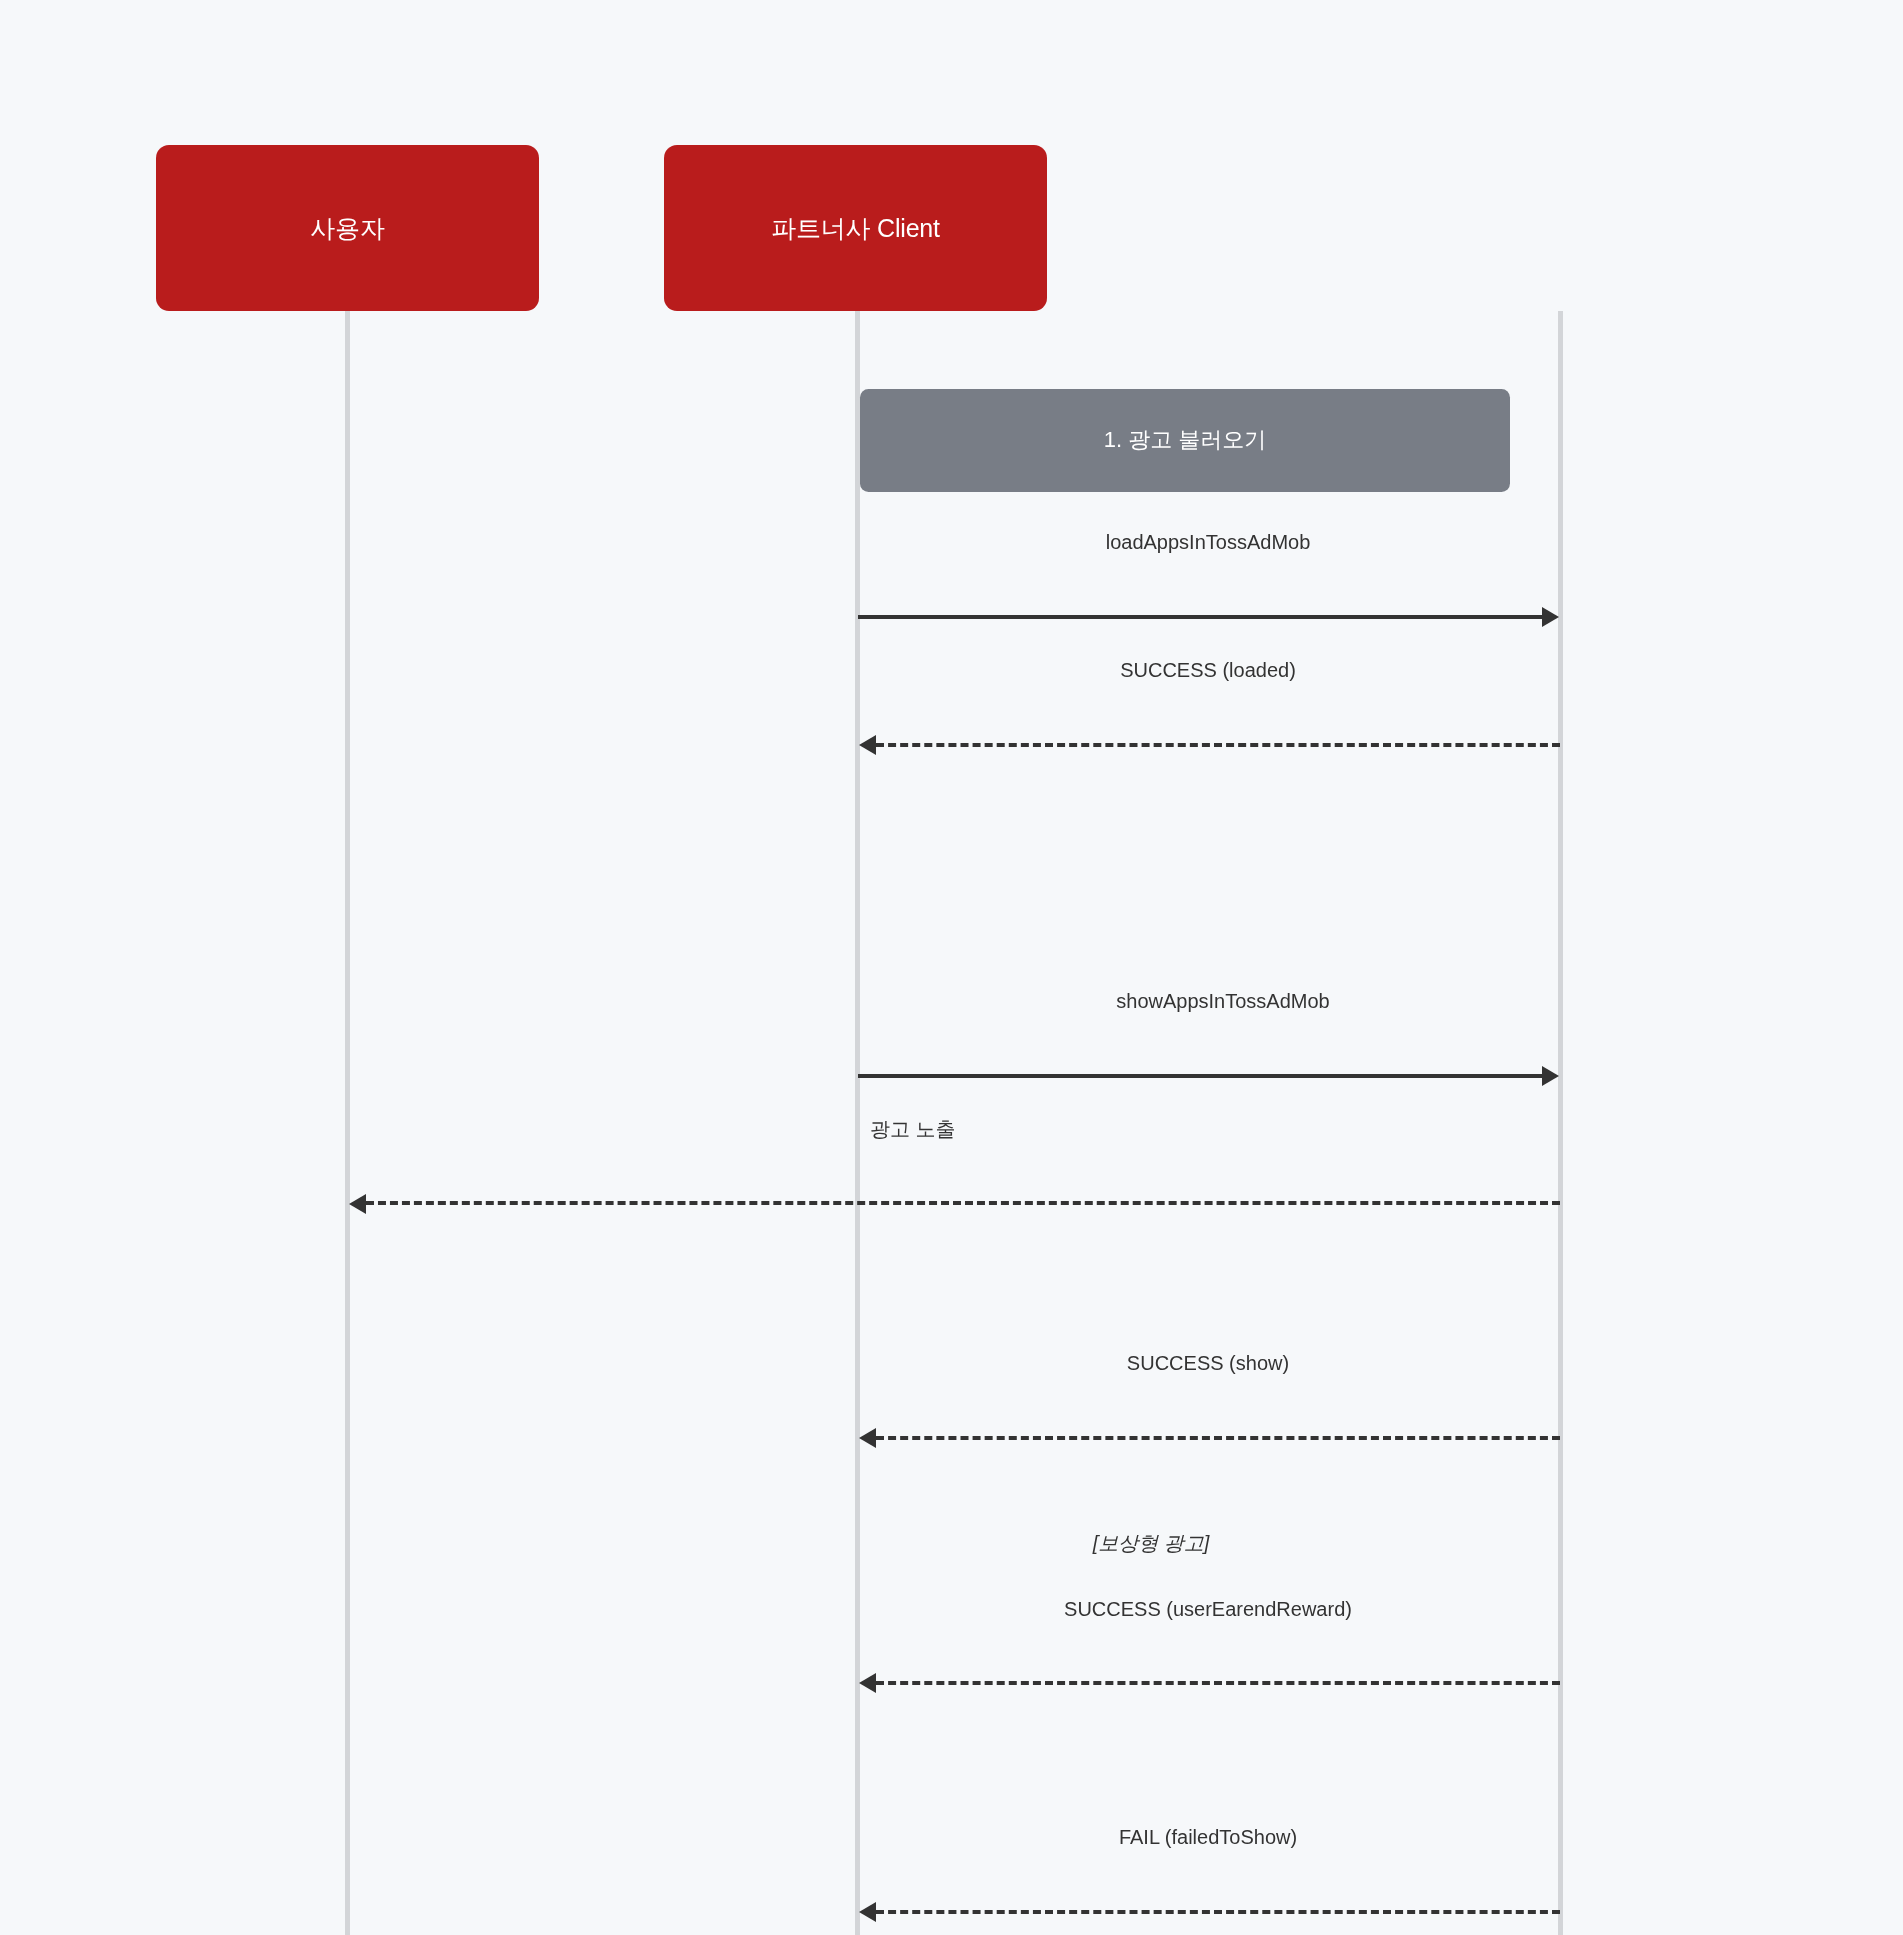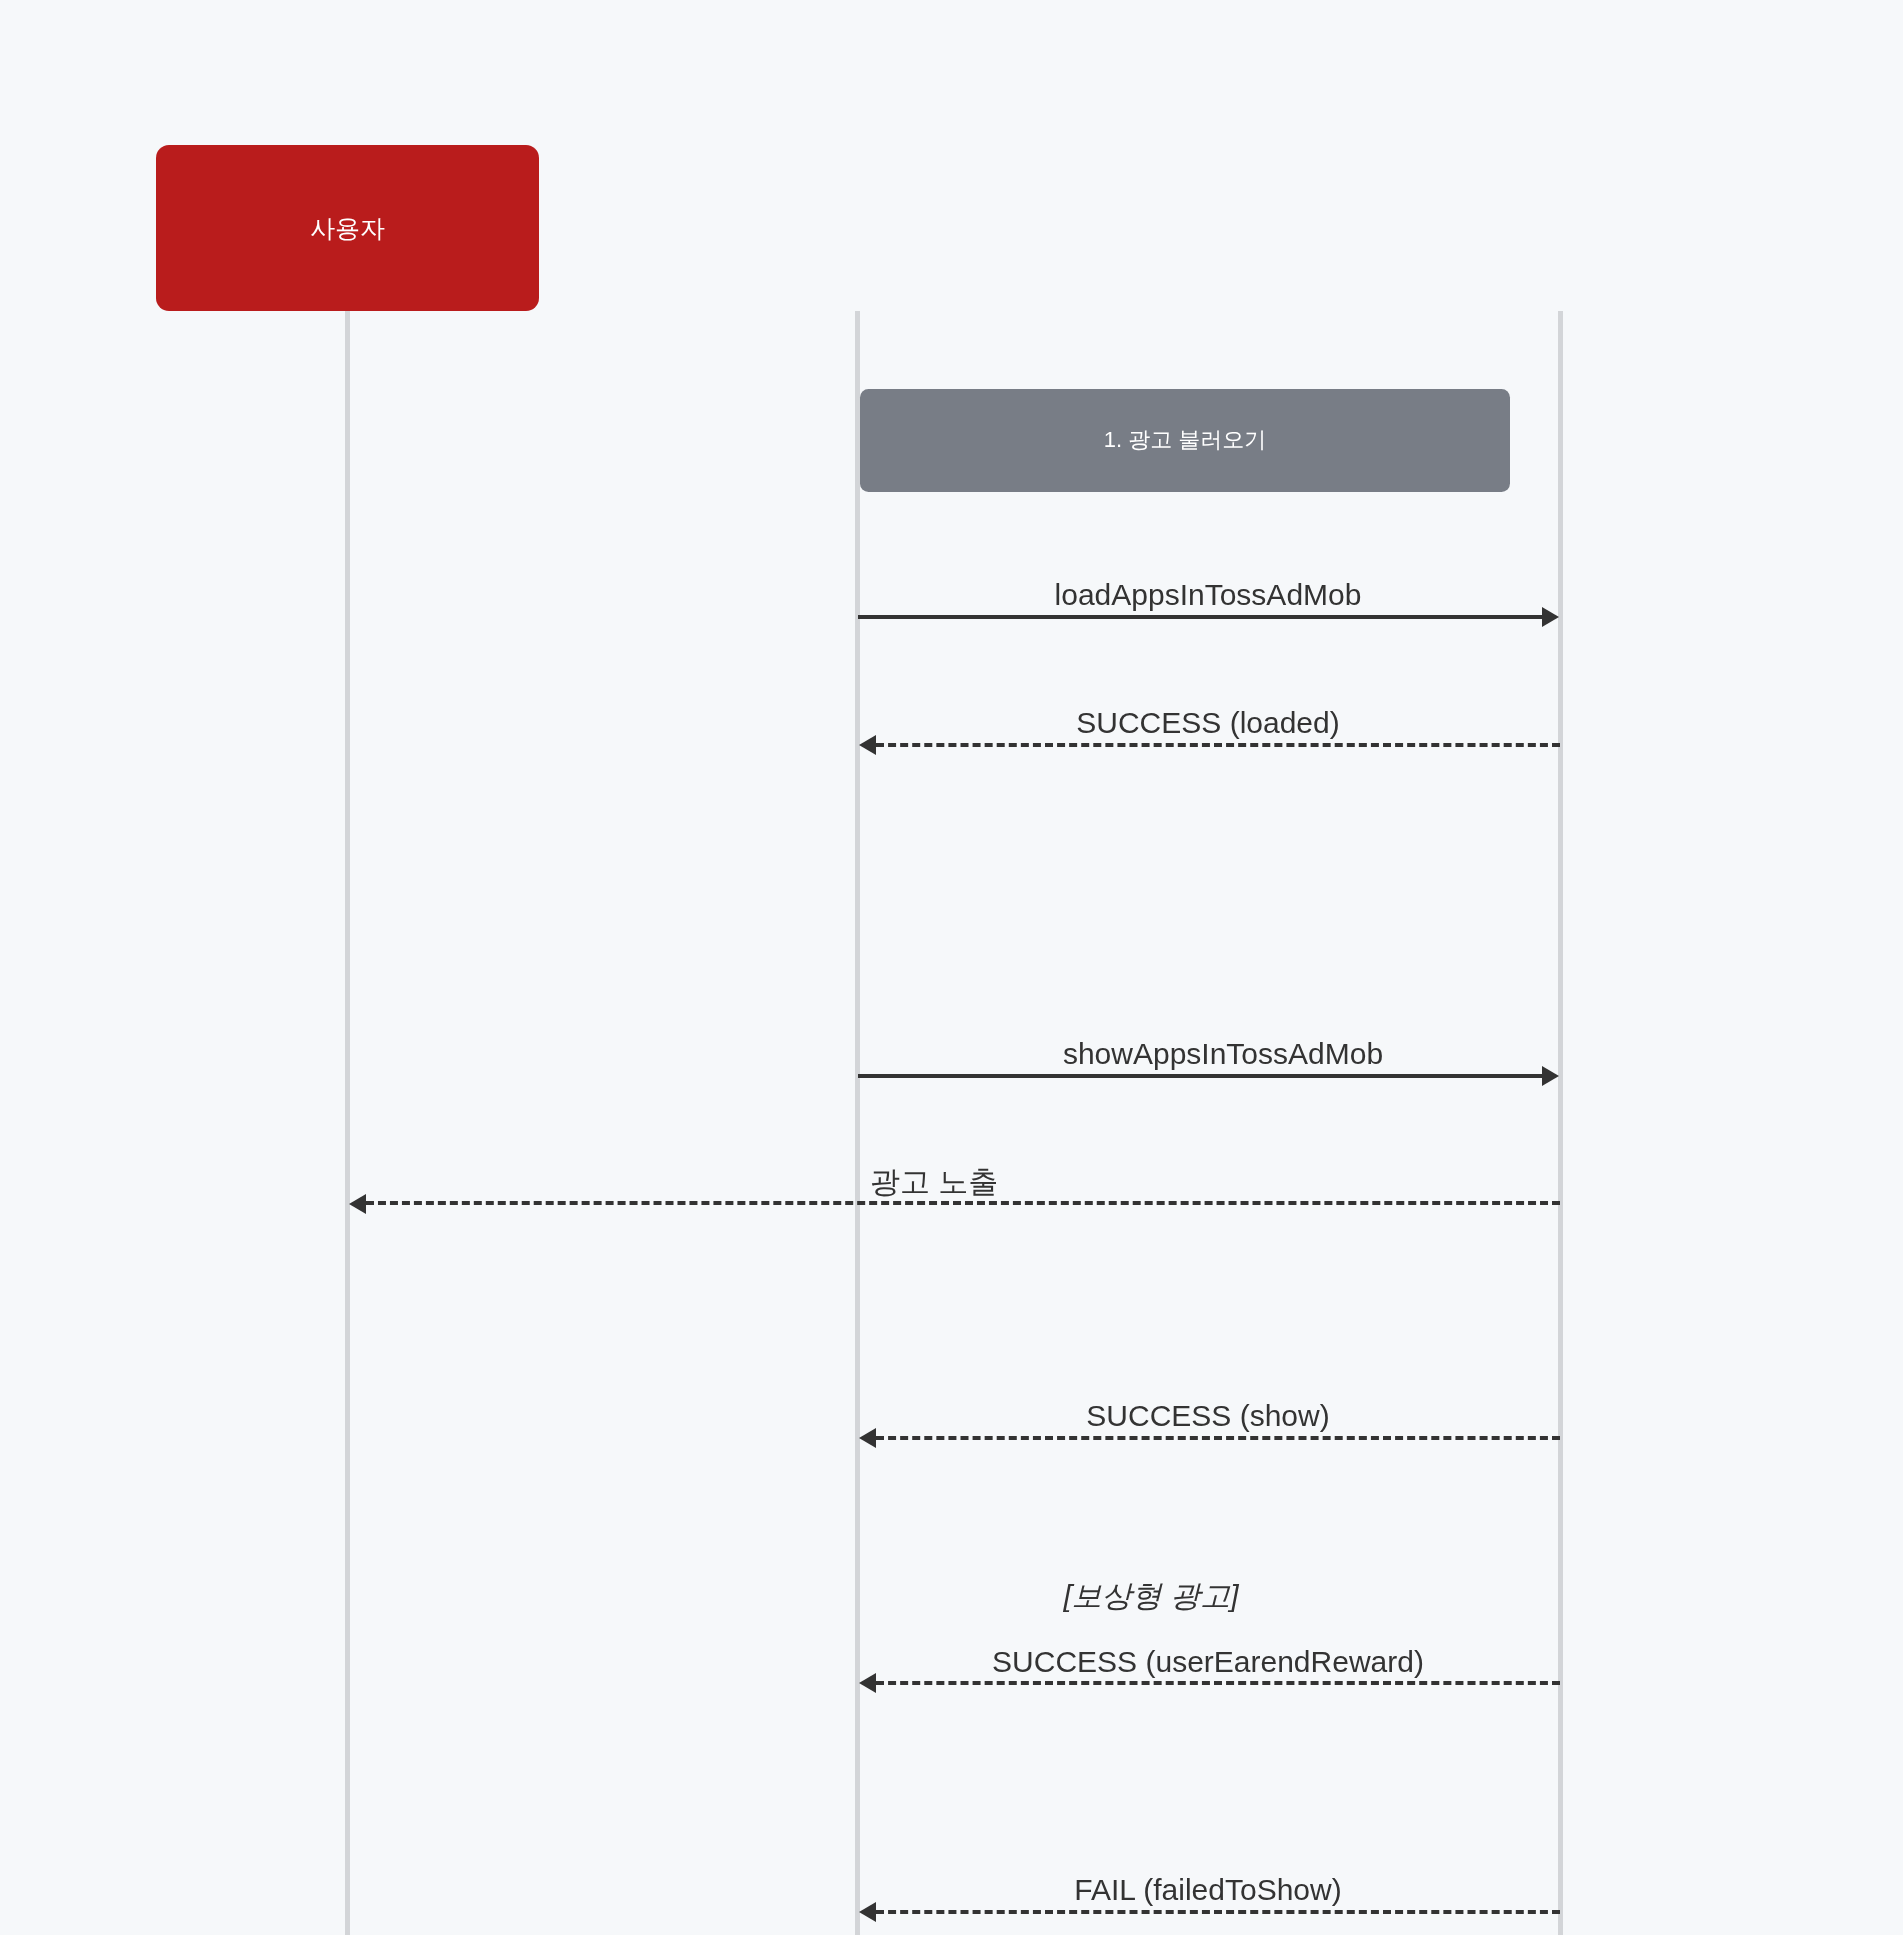--- a/index.html
+++ b/index.html
@@ -61,24 +61,23 @@
     color: #ffffff;
     font-size: 22px;
     line-height: 1.2;
     white-space: nowrap;
   }
 
   
   .msg-label {
     position: absolute;
     color: #333333;
-    font-size: 30px;
+    font-size: 20px;
     line-height: 1.28;
     white-space: nowrap;
-    margin-top: 46px;
   }
   .msg-label.center { transform: translateX(-50%); }
   .msg-label.left   { transform: none; }
 
   
   .arrow-line {
     position: absolute;
     height: 0;
     border-top: 4.3px solid #333333;
   }
@@ -108,20 +107,23 @@
 
 <div id="canvas">
 
   <div class="lifeline" style="left:345px;  top:311px; height:1727px;"></div>
   <div class="lifeline" style="left:855px; top:311px; height:1727px;"></div>
   <div class="lifeline" style="left:1558px; top:311px; height:1727px;"></div>
 
   <div class="actor-box" style="left:156px; top:145px;">
     <span class="actor-label">사용자</span>
   </div>
+  <div class="actor-box" style="left:664px; top:145px;">
+    <span class="actor-label">파트너사 Client</span>
+  </div>
 
   <div class="section-block" style="top:389px;">
     <span class="section-label">1. 광고 불러오기</span>
   </div>
 
   <div class="msg-label center" style="left:1208px; top:530px;">loadAppsInTossAdMob</div>
   <div class="arrow-line" style="left:858px; top:615px; width:684px;"></div>
   <div class="arrow-head right" style="left:1542px; top:607px;"></div>
 
   <div class="msg-label center" style="left:1208px; top:658px;">SUCCESS (loaded)</div>

